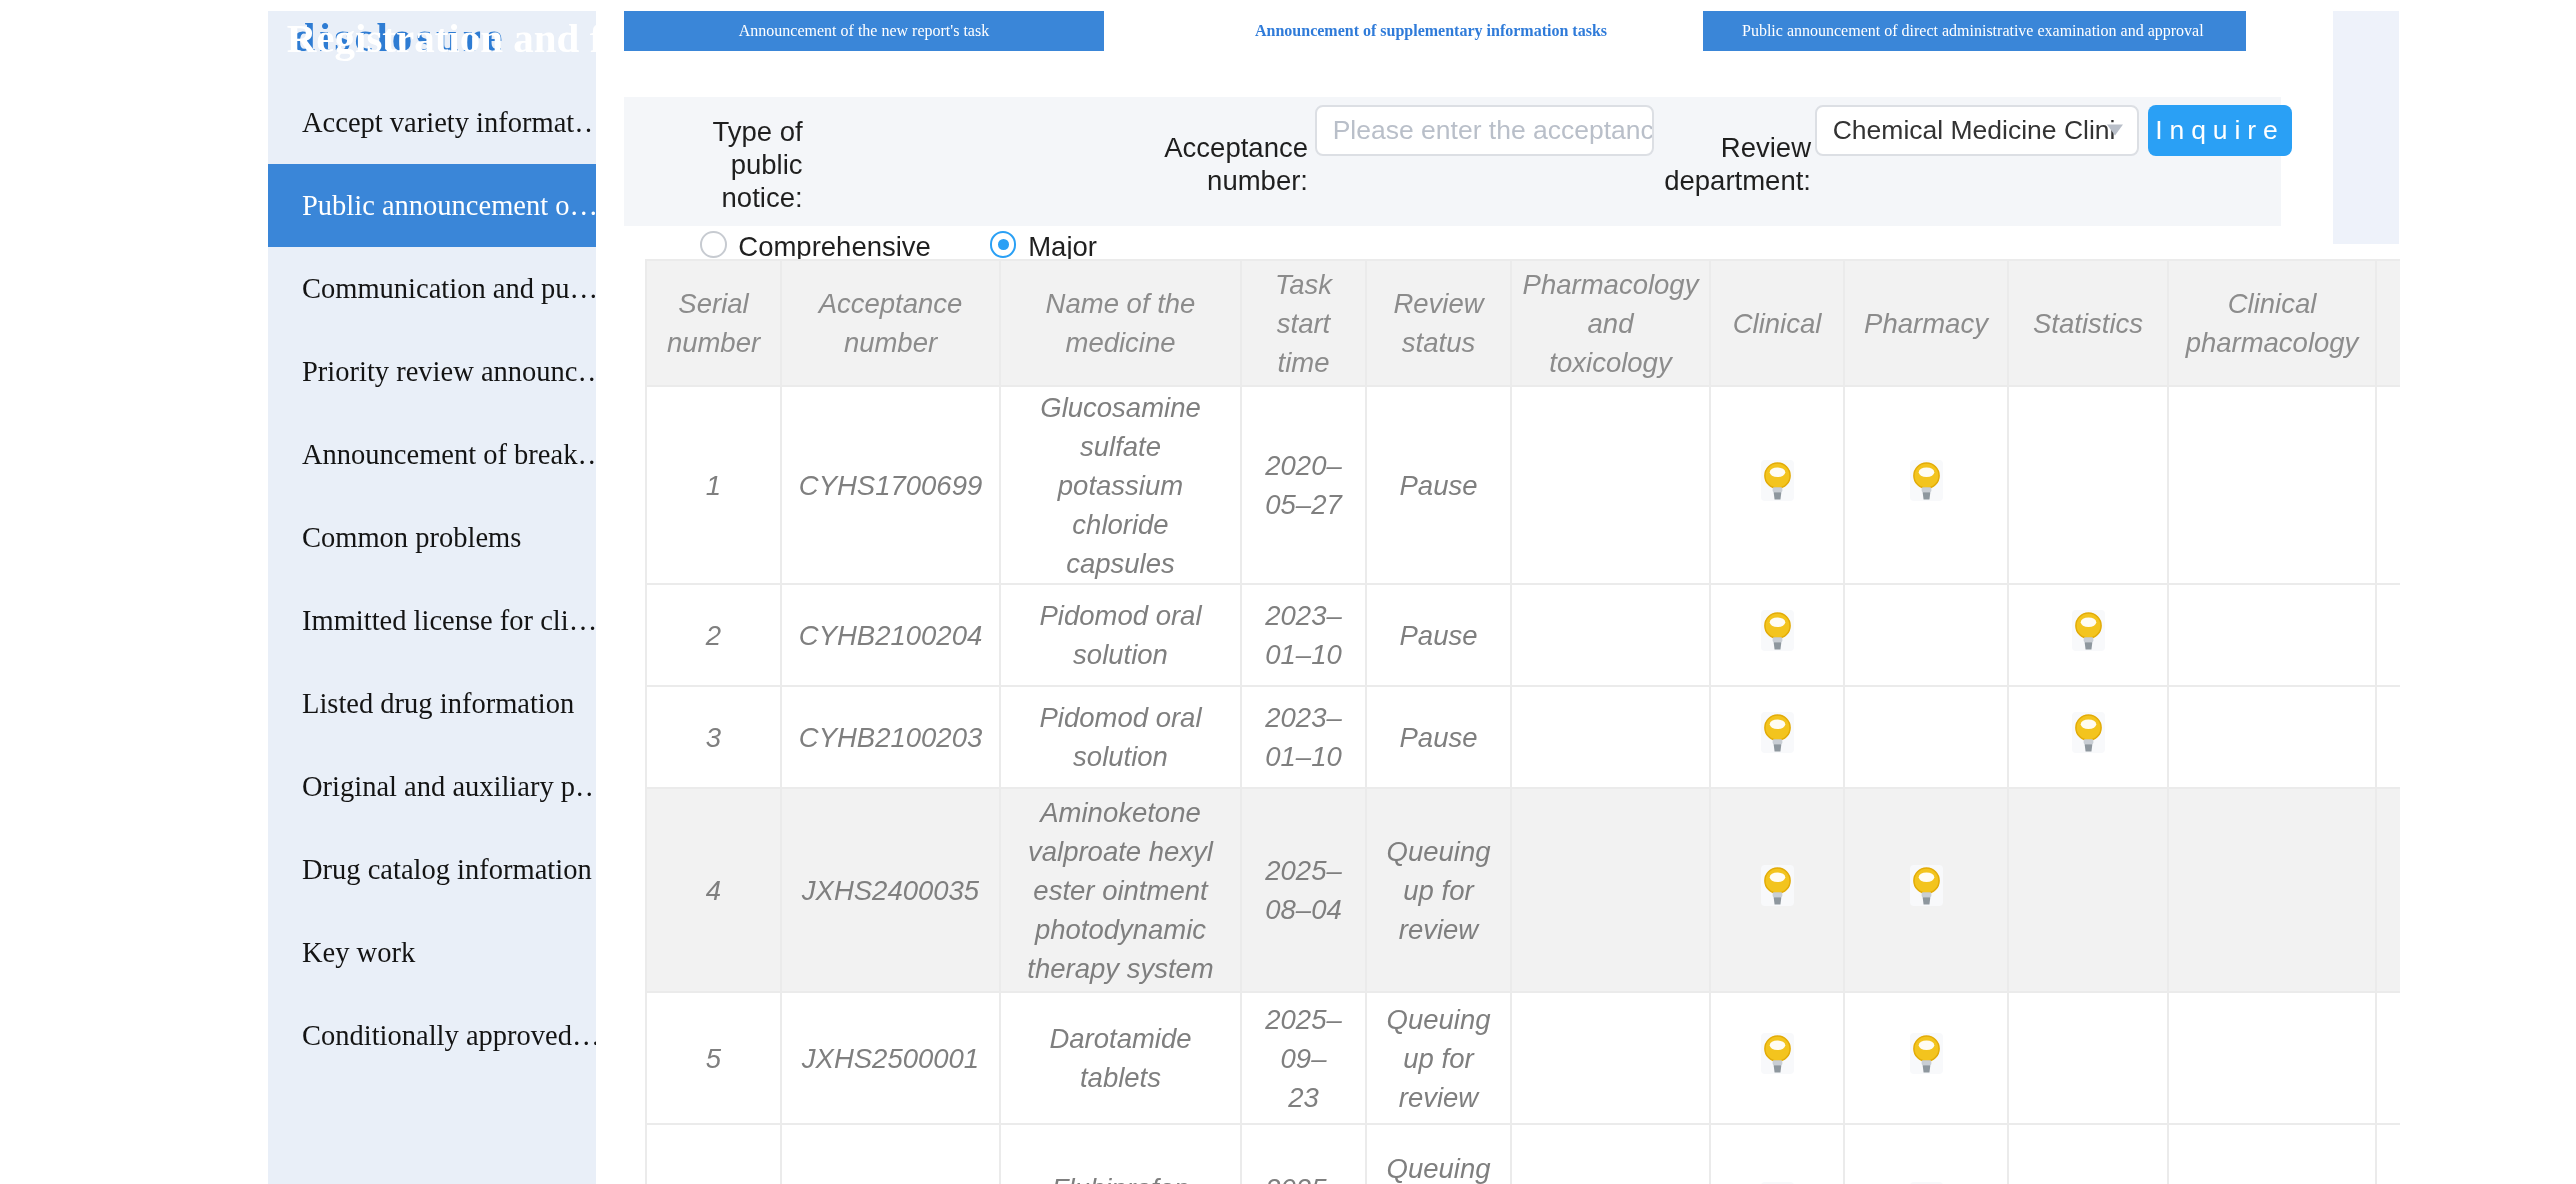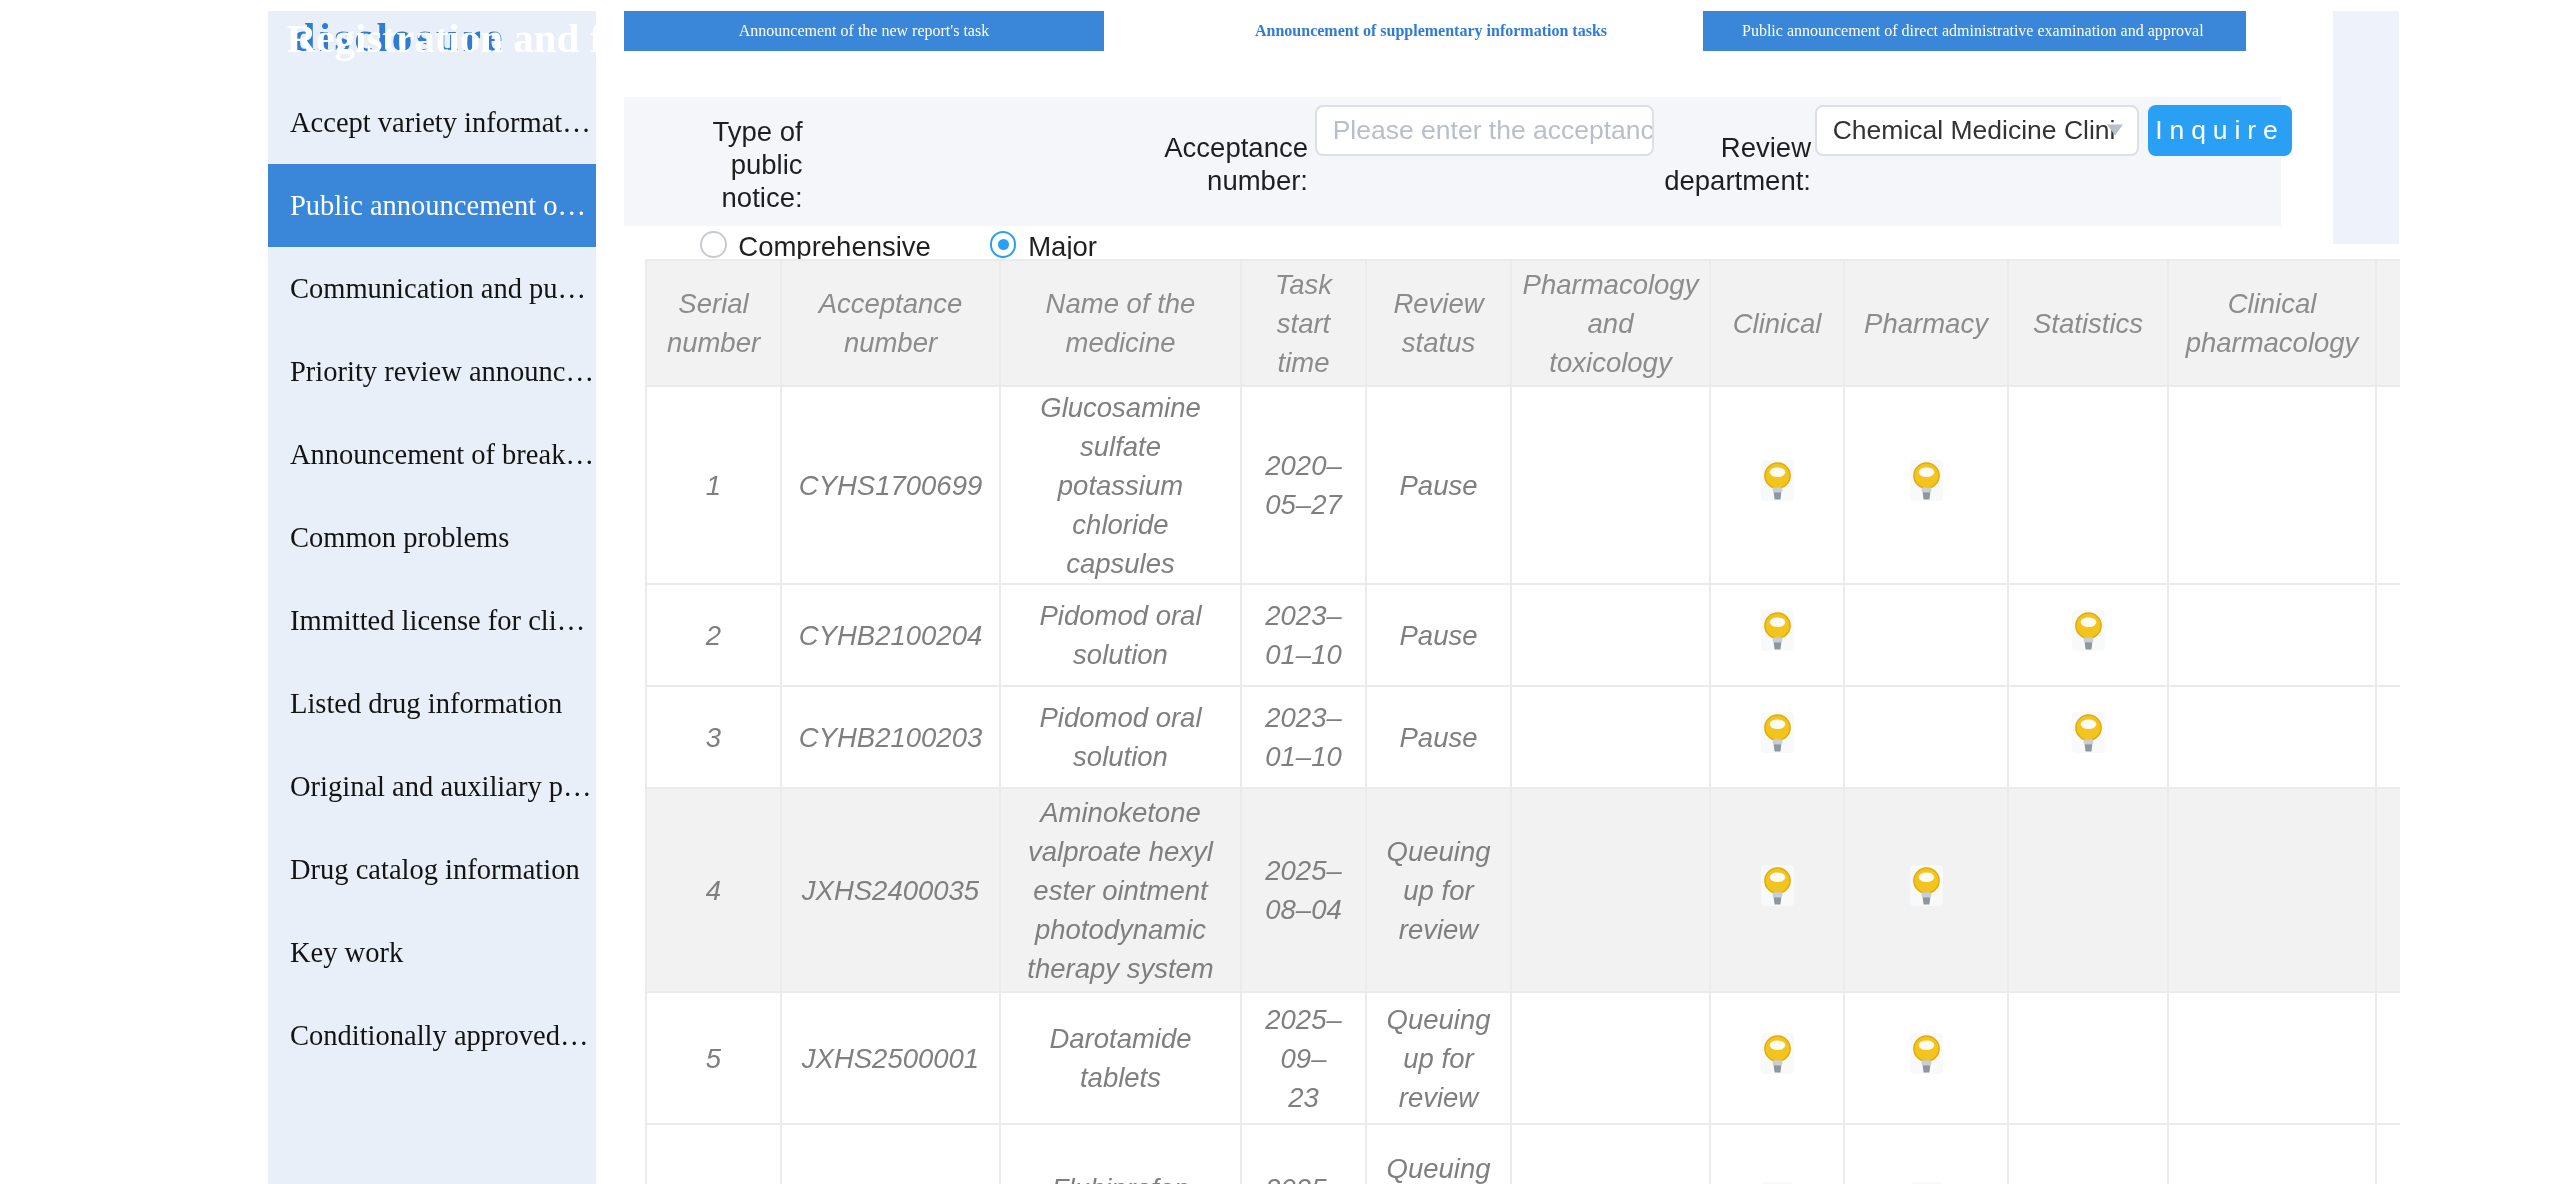--- a/index.html
+++ b/index.html
@@ -8,21 +8,21 @@
   #page { position: relative; width: 2576px; height: 1185px; overflow: hidden; background:#fff;margin-top:11px; }
 
   
   .sidebar { position: absolute; left: 268px; top: 0; width: 328px; height: 1185px;
     background: #e9eff8; overflow: hidden; }
   .sidebar-title { position: absolute; top: 2px; left: 24.6px; height: 51px; width: 393px;
     font-family: "Liberation Serif", serif; font-weight: bold; font-size: 41px; }
   .title-back { position: absolute; left: 0; top: 0; color: #2e7cd3; letter-spacing: 3.9px; white-space: nowrap; }
   .title-front { position: absolute; left: -5.9px; top: 1px; color: #ffffff; white-space: nowrap; }
   .sidebar-menu { position: absolute; top: 70px; left: 0; width: 100%; }
-  .sidebar-item { height: 83px; display: flex; align-items: center; padding-left: 22px;
+  .sidebar-item { height: 83px; display: flex; align-items: center; padding-left: 34px;
     font-family: "Liberation Serif", serif; font-size: 28.5px; color: #141414;
     white-space: nowrap; overflow: hidden; cursor: pointer; }
   .sidebar-item.selected { background: #3a86d8; color: #fff; }
 
   
   .tabbar { position: absolute; left: 624px; top: 0; height: 47px; display: flex; }
   .tab { height: 40px; display: flex; align-items: center; justify-content: center;
     background: #3a86d8; color: #fff; font-family: "Liberation Serif", serif;
     font-size: 16px; white-space: nowrap; overflow: hidden; cursor: pointer; flex: none; }
   .tab.active { background: #fff; color: #2f7bd9; font-weight: bold; }

